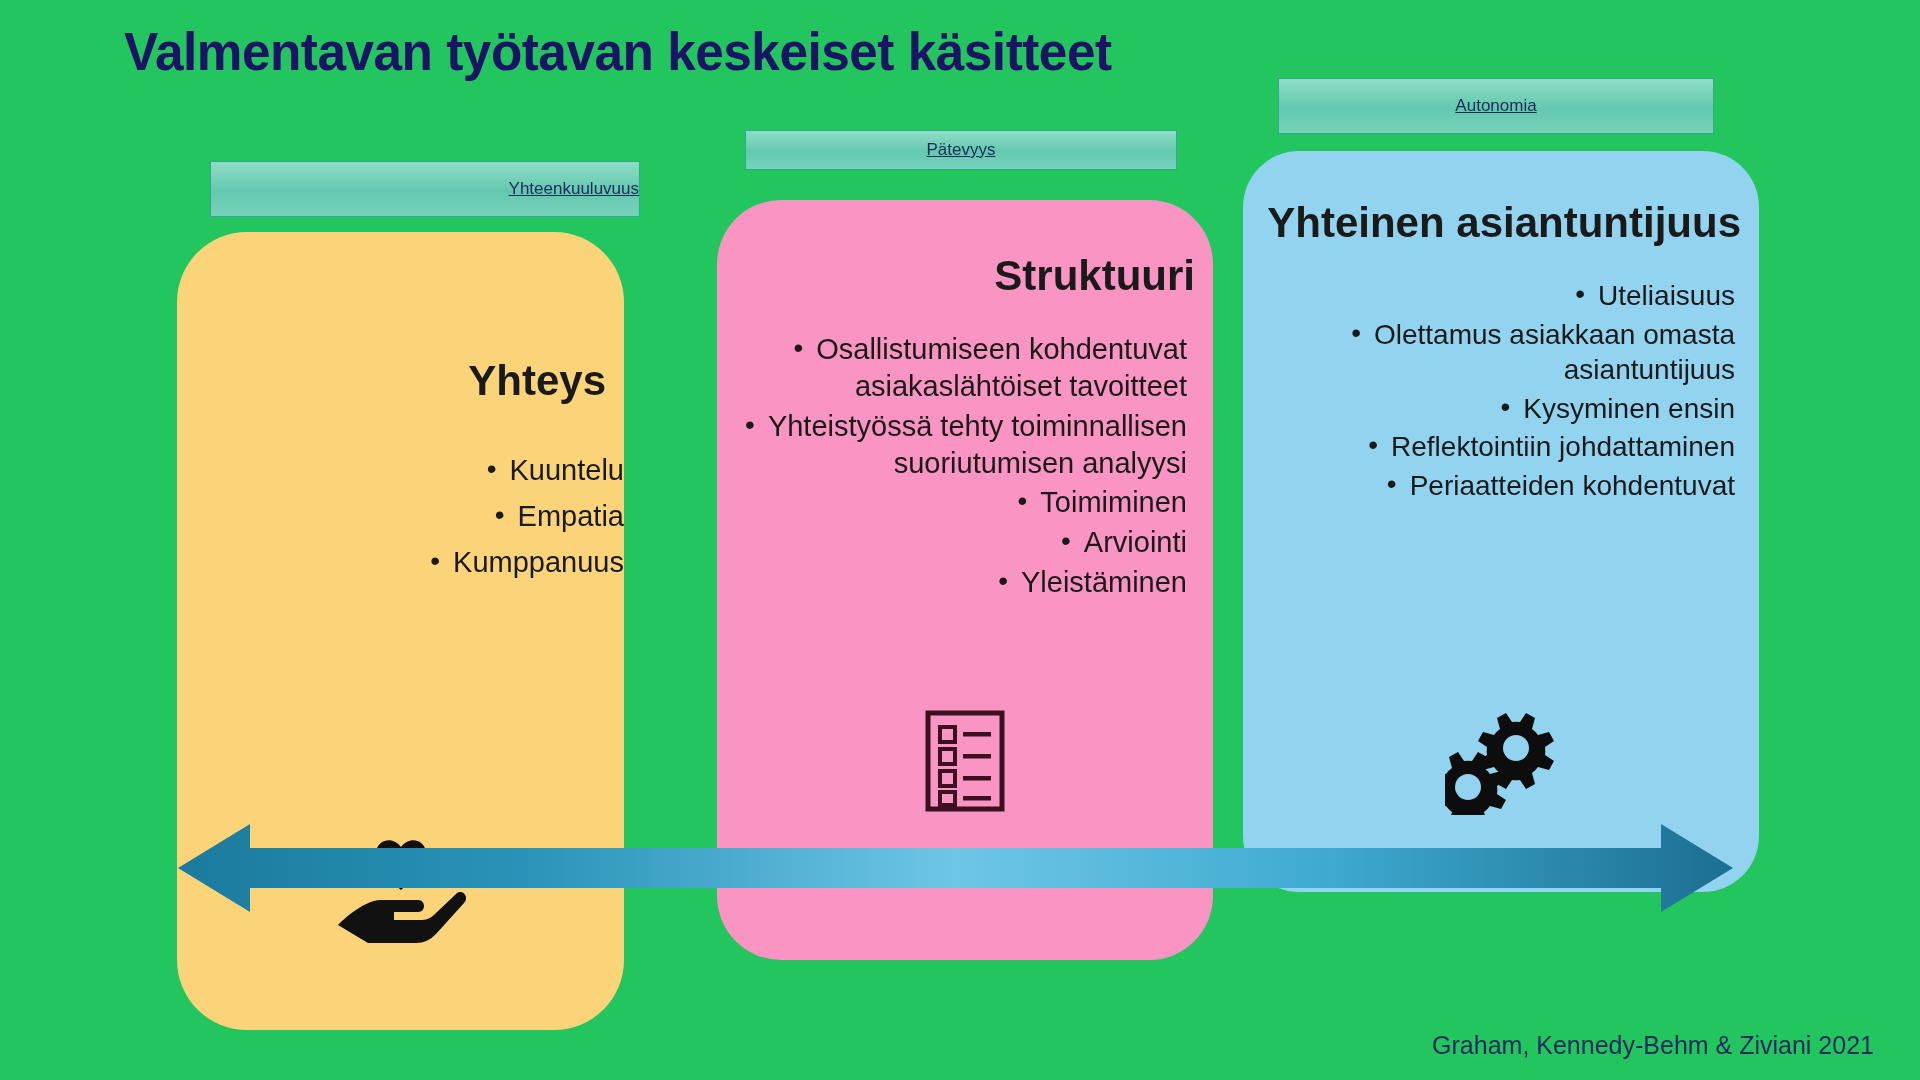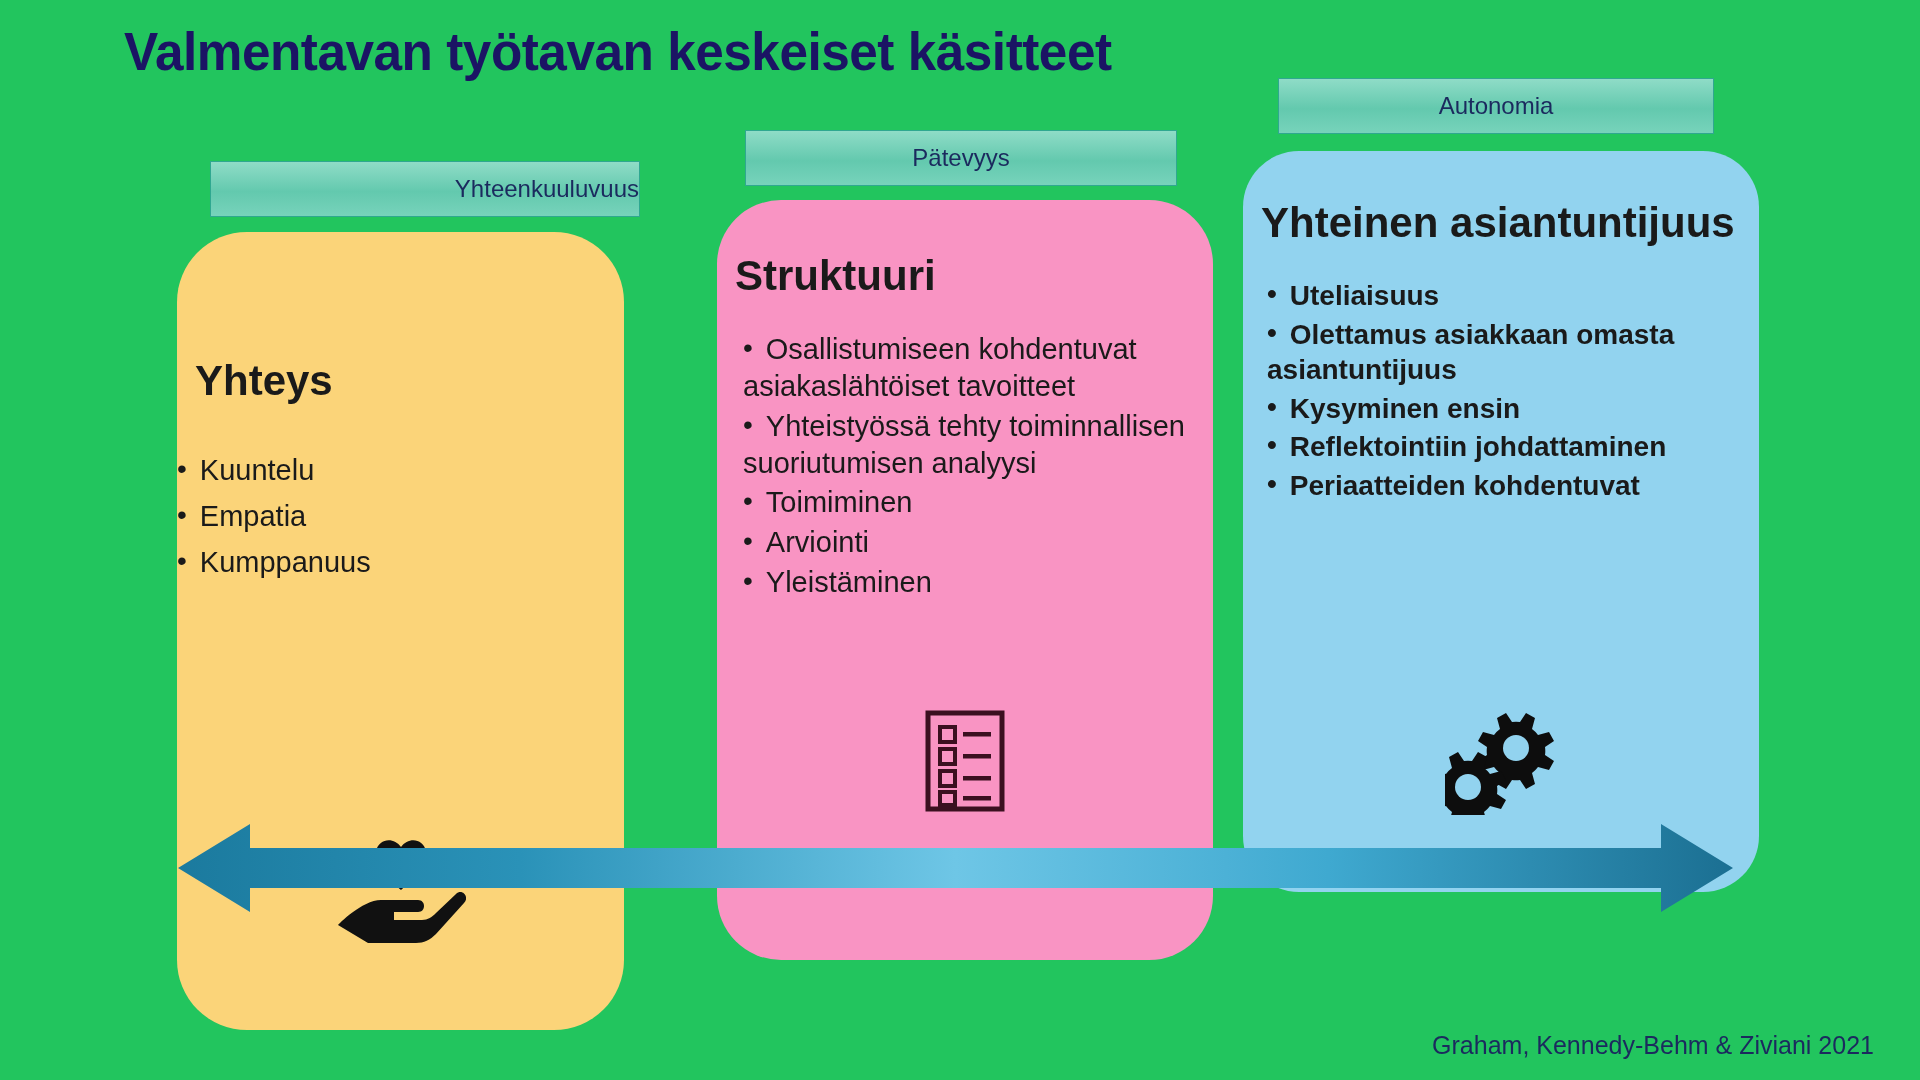--- a/index.html
+++ b/index.html
@@ -35,36 +35,37 @@
     transform: scaleX(0.95);
     transform-origin: left top;
   }
 
   
   .tab-label {
     position: absolute;
     background: linear-gradient(180deg, #8fdcc7 0%, #63c9ae 55%, #77d3bb 100%);
     border: 1.5px solid #2fa890;
     color: #1b2a5e;
-    font-size: 24px;
+    font-size: 17px;
     display: flex;
     align-items: center;
     justify-content: center;
     box-sizing: border-box;
     z-index: 5;
+    text-decoration: underline;
   }
   #tab-yhteenkuuluvuus { left: 210px;  top: 161px; width: 430px; height: 56px; justify-content: flex-end; }
-  #tab-patevyys       { left: 745px;  top: 130px; width: 432px; height: 56px; }
+  #tab-patevyys       { left: 745px;  top: 130px; width: 432px; height: 40px; }
   #tab-autonomia      { left: 1278px; top: 78px;  width: 436px; height: 56px; }
 
   
   .card {
     position: absolute;
     box-sizing: border-box;
-    text-align: left;
+    text-align: right;
     overflow: hidden;
   }
   #card-yhteys {
     left: 177px; top: 232px; width: 447px; height: 798px;
     background: #fbd479;
     border-radius: 70px;
     z-index: 2;
   }
   #card-struktuuri {
     left: 717px; top: 200px; width: 496px; height: 760px;
@@ -105,21 +106,21 @@
     margin-right: 13px;
     font-size: 28px;
     line-height: 1;
     vertical-align: 2px;
   }
   #card-yhteys .bullets         { margin-top: 48px; font-size: 29px; }
   #card-yhteys .bullets li      { font-size: 29px; margin-bottom: 9px; }
   #card-struktuuri .bullets     { margin-top: 32px; padding: 0 26px; }
   #card-struktuuri .bullets li  { font-size: 29px; margin-bottom: 3px; }
   #card-asiantuntijuus .bullets    { margin-top: 32px; padding: 0 24px; }
-  #card-asiantuntijuus .bullets li { font-size: 28px; margin-bottom: 3px; font-weight: bold; }
+  #card-asiantuntijuus .bullets li { font-size: 28px; margin-bottom: 3px; }
 
   .bullet-text { display: inline; }
 
   
   .card-icon {
     position: absolute;
     left: 0; right: 0;
     display: flex;
     justify-content: center;
   }

